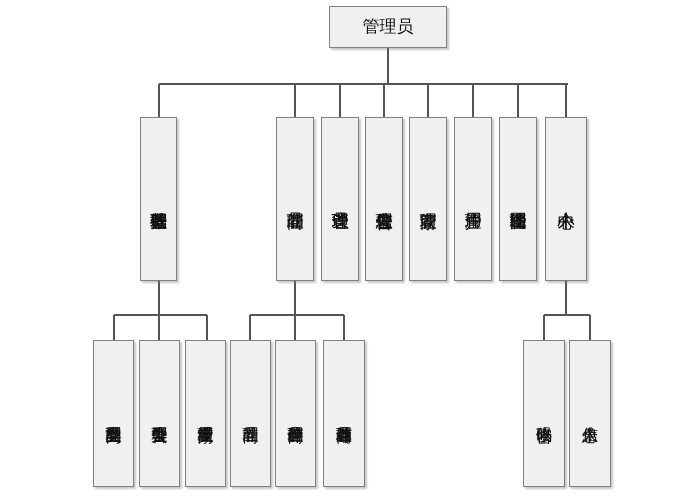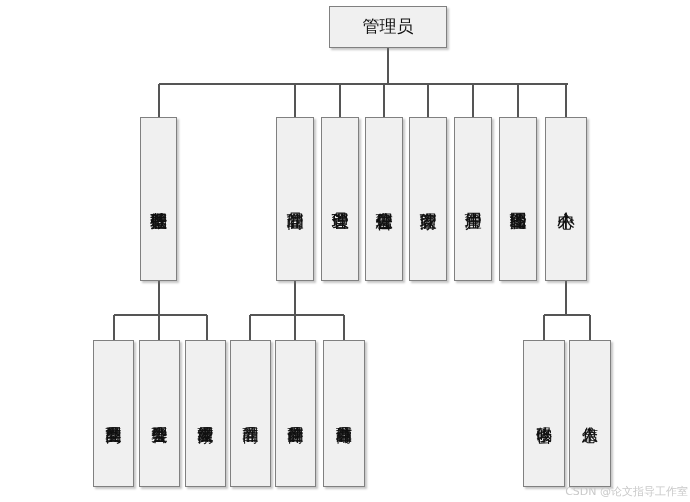--- a/index.html
+++ b/index.html
@@ -171,15 +171,14 @@
   </div>
 
   <div class="node vertical lvl3" style="left:519px; top:340px; width:42px; height:147px;">
     <span class="node-label">修改密码</span>
   </div>
 
   <div class="node vertical lvl3" style="left:565px; top:340px; width:42px; height:147px;">
     <span class="node-label">个人信息</span>
   </div>
 
-  <div id="watermark">CSDN @论文指导工作室</div>
 
 </div>
 
 </body></html>

